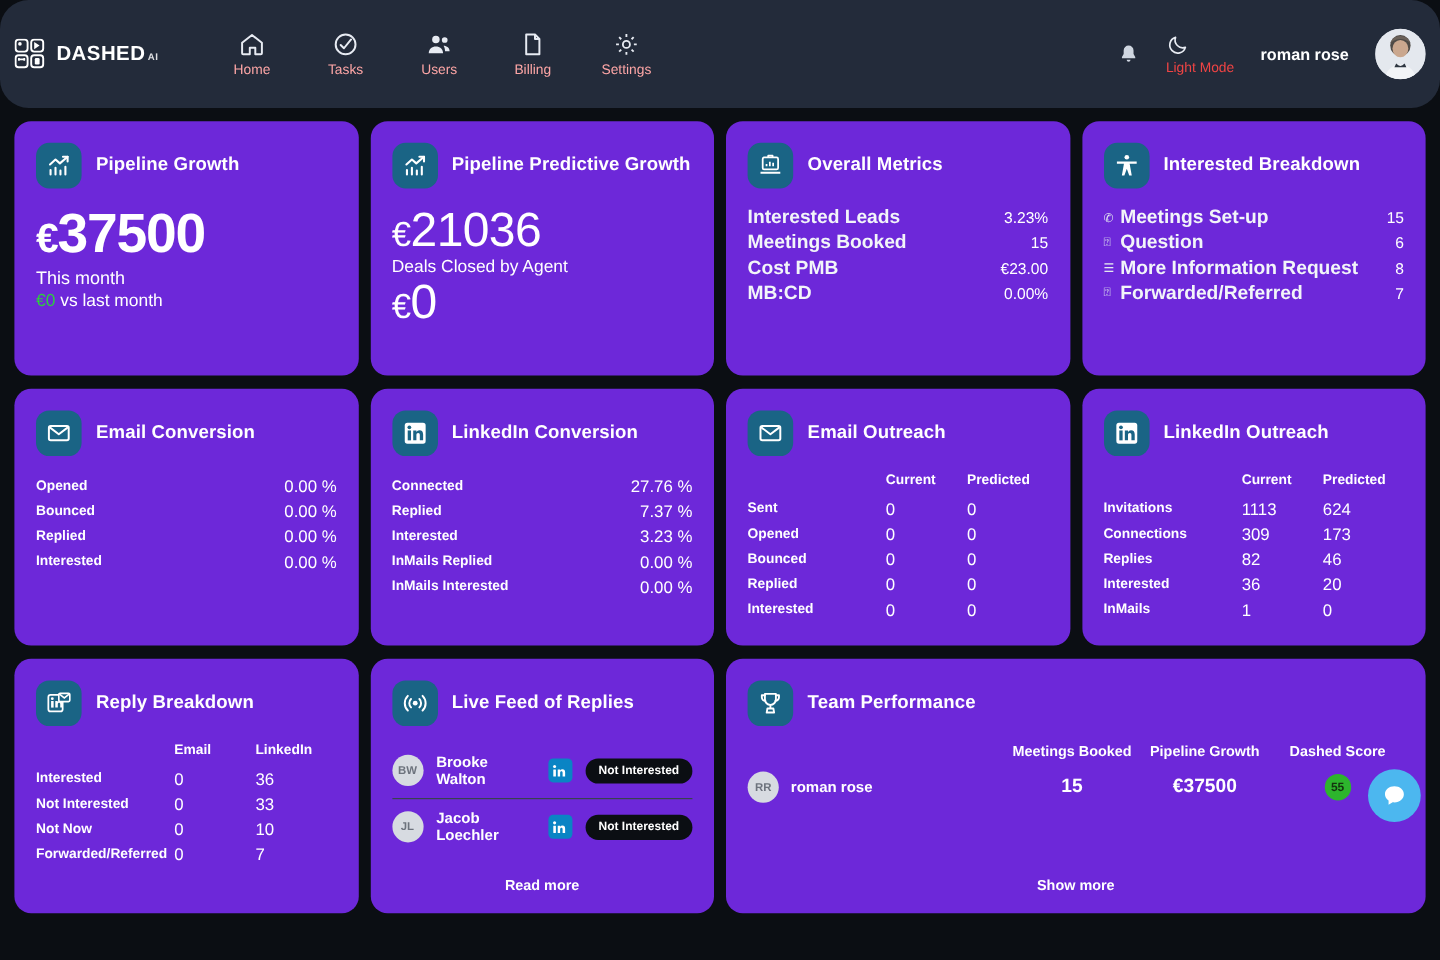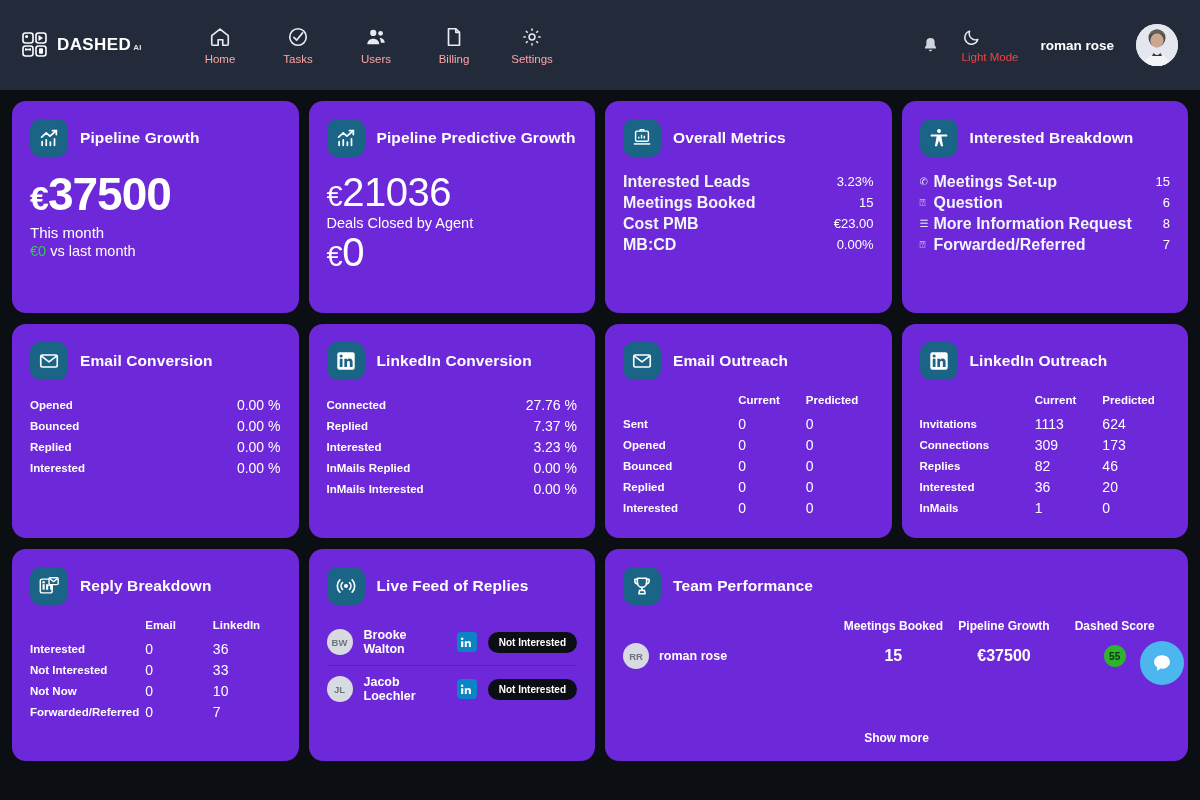--- a/index.html
+++ b/index.html
@@ -10,21 +10,22 @@
     color: #ffffff;
     overflow: hidden;
   }
 
   
   .header {
     height: 90px;
     background: #232b3a;
     display: flex;
     align-items: center;
-    padding: 0 22px;
+    padding: 0 12px;
+    border-radius: 24px;
   }
   .logo { display: flex; align-items: center; gap: 9px; width: 160px; }
   .logo-mark { display: block; }
   .logo-text {
     font-size: 17px; font-weight: bold; letter-spacing: .4px;
     display: flex; align-items: baseline; gap: 2px;
   }
   .logo-ai { font-size: 8px; font-weight: bold; opacity: .85; }
 
   .nav { display: flex; align-items: center; gap: 22px; margin-left: 10px; }
@@ -602,20 +603,21 @@
       <div class="li-badge">
         <svg width="13" height="13" viewBox="0 0 24 24" fill="#fff">
           <rect x="2" y="9.5" width="4" height="11" rx="0.5"></rect>
           <circle cx="4" cy="5" r="2.4"></circle>
           <path d="M8.8 9.5h3.8v1.6a4 4 0 0 1 3.5-1.9c2.8 0 4.1 1.8 4.1 4.9v6.4h-3.9v-5.7c0-1.4-.5-2.3-1.8-2.3s-2 .9-2 2.3v5.7H8.8z"></path>
         </svg>
       </div>
       <div class="pill">Not Interested</div>
     </div>
 
+    <div class="card-link">Read more</div>
   </div>
 
   <div class="card r3 span2">
     <div class="card-head">
       <div class="tile">
         <svg width="22" height="22" viewBox="0 0 24 24" fill="none" stroke="#fff" stroke-width="1.7" stroke-linejoin="round" stroke-linecap="round">
           <path d="M7 3.5h10v5a5 5 0 0 1-10 0z"></path>
           <path d="M7 4.8H4.2v1.8A3.2 3.2 0 0 0 7.4 9.8M17 4.8h2.8v1.8a3.2 3.2 0 0 1-3.2 3.2"></path>
           <path d="M12 13.6v3.2M8.6 20.5h6.8l-.7-3.7H9.3z"></path>
         </svg>

